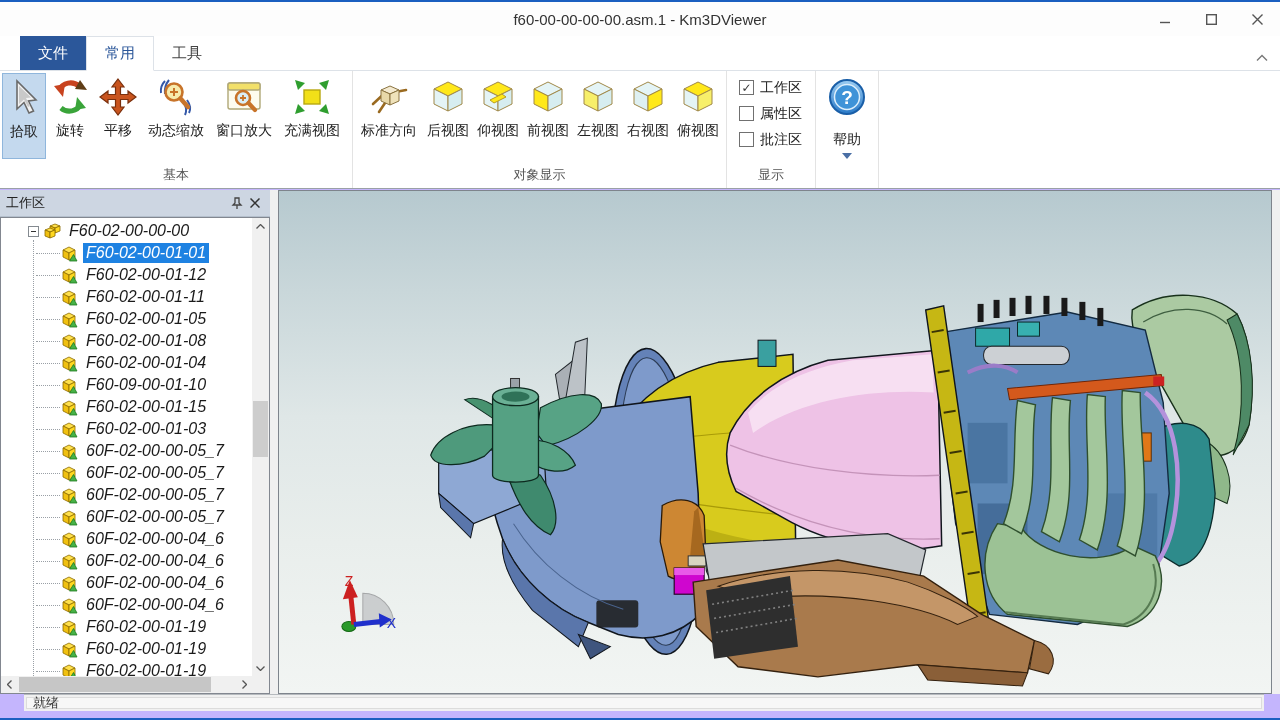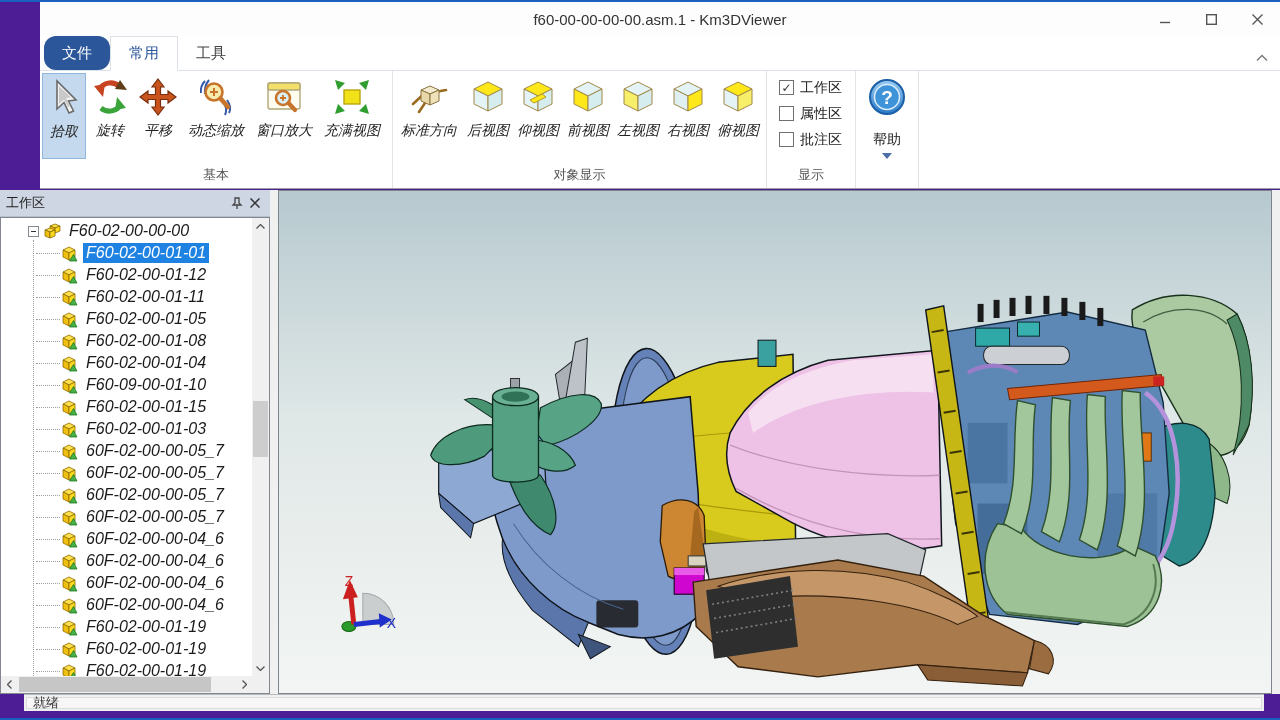--- a/index.html
+++ b/index.html
@@ -1,39 +1,39 @@
 <!DOCTYPE html>
 <html><head>
 <meta charset="utf-8">
 <style>
   html,body{margin:0;padding:0;}
   body{width:1280px;height:720px;font-family:"Liberation Sans","DejaVu Sans",sans-serif;overflow:hidden;background:#fff;}
-  .app{position:relative;width:1280px;height:720px;box-sizing:border-box;border-top:2px solid #1b5fc0;background:#4c1d95;padding-left:40px;}
+  .app{position:relative;width:1280px;height:720px;box-sizing:border-box;border-top:2px solid #1b5fc0;background:#c4b5fd;}
 
   
   .titlebar{height:34px;background:#fdfdfd;position:relative;display:flex;align-items:center;}
   .title{position:absolute;left:0;right:0;text-align:center;font-size:15px;color:#333;}
   .wincontrols{margin-left:auto;display:flex;z-index:2;}
   .winbtn{width:46px;height:33px;display:flex;align-items:center;justify-content:center;color:#555;}
 
   
   .tabrow{height:34px;background:#fff;border-bottom:1px solid #dde2e8;display:flex;align-items:stretch;position:relative;}
   .tab{padding:0 18px;display:flex;align-items:center;font-size:15px;color:#444;}
-  .tab.file{background:#2b579a;color:#fff;margin-left:4px;border-radius:12px;}
+  .tab.file{background:#2b579a;color:#fff;margin-left:20px;}
   .tab.active{color:#2b579a;background:#fff;border:1px solid #dde2e8;border-bottom:1px solid #fff;margin-bottom:-1px;}
   .collapse-btn{position:absolute;right:12px;top:12px;}
 
   
   .ribbon{height:117px;background:#fff;border-bottom:1px solid #9aa0a6;display:flex;}
   .rgroup{display:flex;flex-direction:column;border-right:1px solid #e3e3e3;padding:0 2px;}
   .rbtns{flex:1;display:flex;align-items:flex-start;padding-top:2px;}
   .rbtn{display:flex;flex-direction:column;align-items:center;justify-content:flex-start;height:86px;padding-top:4px;font-size:14px;color:#222;box-sizing:border-box;white-space:nowrap;}
   .rbtn .ricon{width:40px;height:40px;margin-bottom:5px;flex:none;}
   .rbtn.selected{background:#c4d9ee;border:1px solid #8fb6dc;}
-  .rlbl{line-height:16px;font-style:italic;}
+  .rlbl{line-height:16px;}
   .glabel{height:26px;text-align:center;font-size:13px;color:#555;display:flex;align-items:center;justify-content:center;}
   .w44{width:44px;} .w48{width:48px;} .w50{width:50px;} .w68{width:68px;}
 
   .chkcol{display:flex;flex-direction:column;justify-content:flex-start;padding:6px 6px 0 10px;gap:5px;flex:1;}
   .chkrow{display:flex;align-items:center;height:21px;font-size:14px;color:#222;gap:6px;white-space:nowrap;}
   .cbox{width:15px;height:15px;box-sizing:border-box;border:1px solid #707070;background:#fff;display:flex;align-items:center;justify-content:center;font-size:12px;color:#333;}
   .cbox .mark{visibility:hidden;}
   .cbox.checked .mark{visibility:visible;}
 
   .helpcol{width:62px;display:flex;flex-direction:column;align-items:center;padding-top:6px;border-right:1px solid #e3e3e3;}

